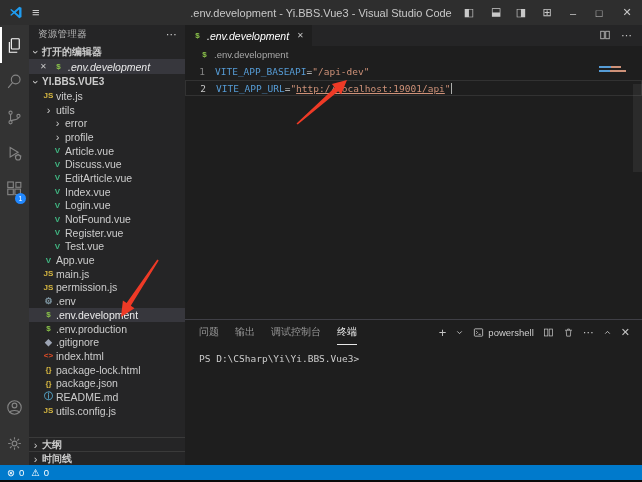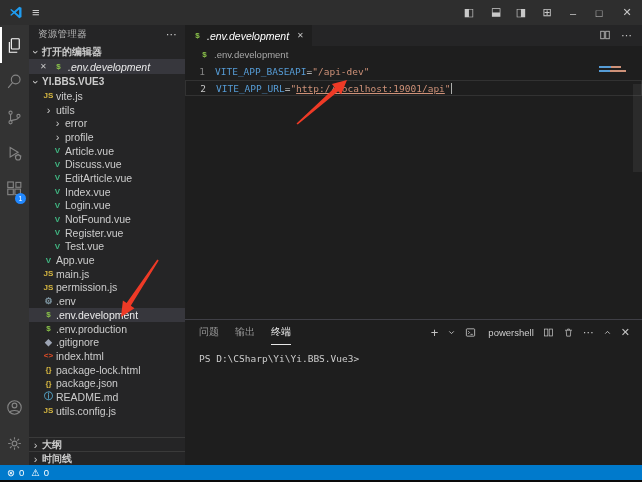--- a/index.html
+++ b/index.html
@@ -100,21 +100,21 @@
   
   .panel { height:146px; flex:none; background:#1e1e1e; border-top:1px solid #3f3f46;
            display:flex; flex-direction:column; }
   .panel-tabs { height:25px; flex:none; display:flex; align-items:stretch; gap:16px;
                 padding-left:14px; font-size:10px; color:#969696; }
   .ptab { display:flex; align-items:center; border-bottom:1px solid transparent; }
   .ptab.active { color:#e7e7e7; border-bottom-color:#e7e7e7; }
   .panel-actions { margin-left:auto; display:flex; align-items:center; gap:9px;
                    padding-right:12px; color:#c5c5c5; font-size:11px; }
   .panel-actions svg { display:block; }
-  .shell-item { display:flex; align-items:center; gap:12px; font-size:9.5px; color:#cccccc; }
+  .shell-item { display:flex; align-items:center; gap:4px; font-size:9.5px; color:#cccccc; }
   .terminal { flex:1; font-family:"DejaVu Sans Mono", monospace; font-size:9.5px; color:#cccccc;
               padding:8px 0 0 14px; }
 
   
   .statusbar { height:15px; flex:none; background:#007acc; color:#ffffff; display:flex;
                align-items:center; font-size:9.5px; padding:0 9px 0 7px; }
   .sb-left { display:flex; align-items:center; gap:4px; }
   .sb-right { margin-left:auto; display:flex; align-items:center; gap:12px; }
   .sb-item { display:flex; align-items:center; gap:3px; }
   .sb-item svg { display:block; }
@@ -130,20 +130,21 @@
 
   <div class="titlebar">
     <div class="tb-left">
       <span class="tb-logo">
         <svg width="15" height="15" viewBox="0 0 22 22">
           <path d="M16.5 2.5 L9 9.2 L4.8 6 L3.2 7 L7.4 10.9 L3.2 14.8 L4.8 15.8 L9 12.6 L16.5 19.3 L19.8 17.6 V4.2 Z M16.3 6.6 v8.6 L11.3 10.9 Z" fill="#1f9cf0"></path>
         </svg>
       </span>
       <span class="tb-menu">≡</span>
     </div>
+    <div class="tb-title">.env.development - Yi.BBS.Vue3 - Visual Studio Code</div>
     <div class="tb-right">
       <span class="tb-btn">◧</span>
       <span class="tb-btn rot">
           <span>◧</span>
         </span>
       <span class="tb-btn">◨</span>
       <span class="tb-btn">⊞</span>
       <span class="tb-btn">–</span>
       <span class="tb-btn">□</span>
       <span class="tb-btn close">✕</span>
@@ -373,20 +374,21 @@
           <div class="mm-line" style="width:27px;background:linear-gradient(90deg,#569cd6 0 42%,#ce9178 42% 100%);"></div>
         </div>
         <div class="edit-scrollbar"></div>
       </div>
 
       <div class="panel">
         <div class="panel-tabs">
           <span id="ptabs" style="display:flex;gap:16px;">
               <span class="ptab">问题</span>
               <span class="ptab">输出</span>
+              <span class="ptab">调试控制台</span>
               <span class="ptab active">终端</span>
             </span>
           <div class="panel-actions">
             <span style="font-size:13px;">+</span>
             <span>
               <svg width="9" height="9" viewBox="0 0 24 24" fill="none" stroke="currentColor" stroke-width="2.4">
                   <path d="M6 9l6 6 6-6"></path>
                 </svg>
             </span>
             <span class="shell-item">

